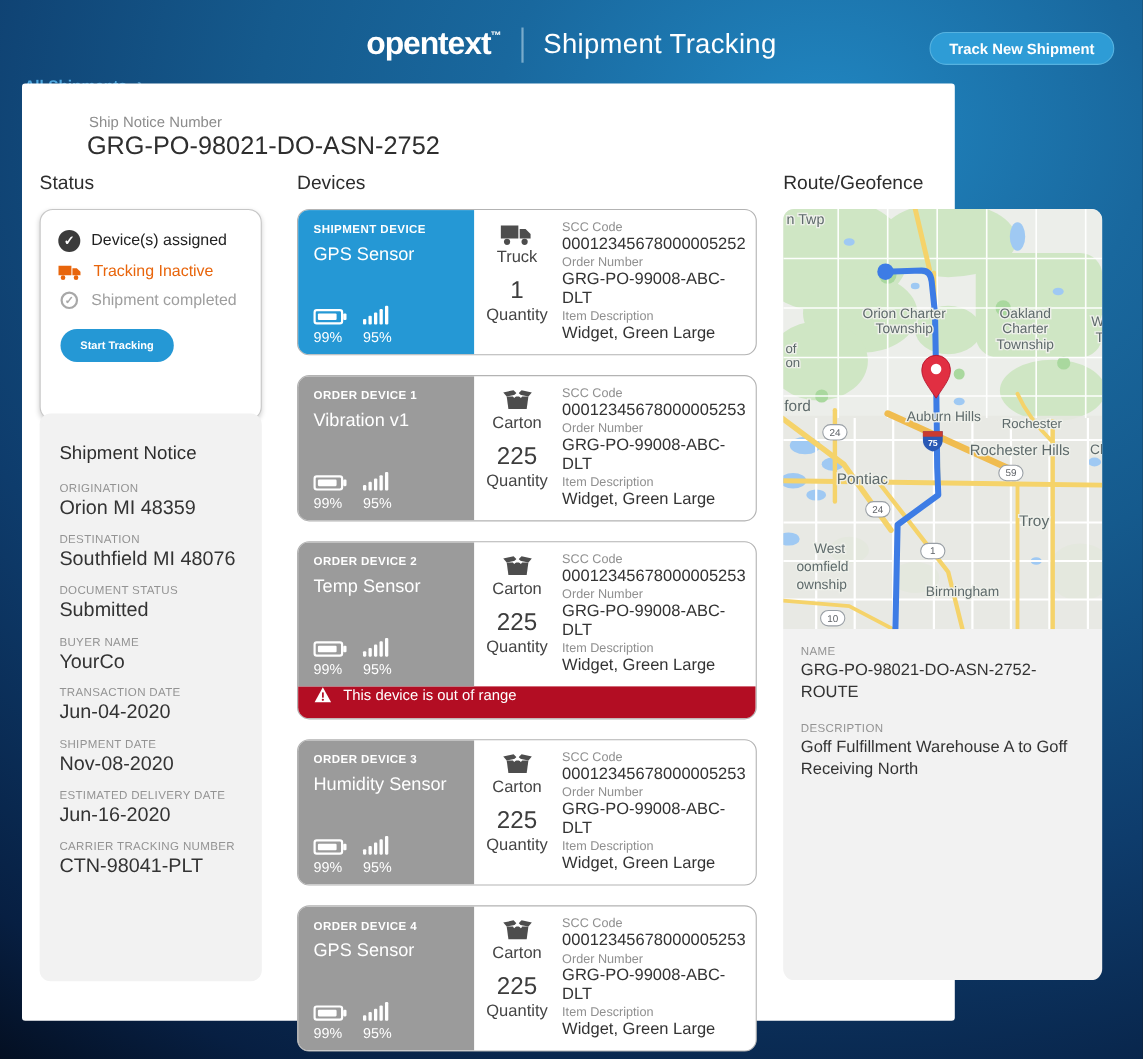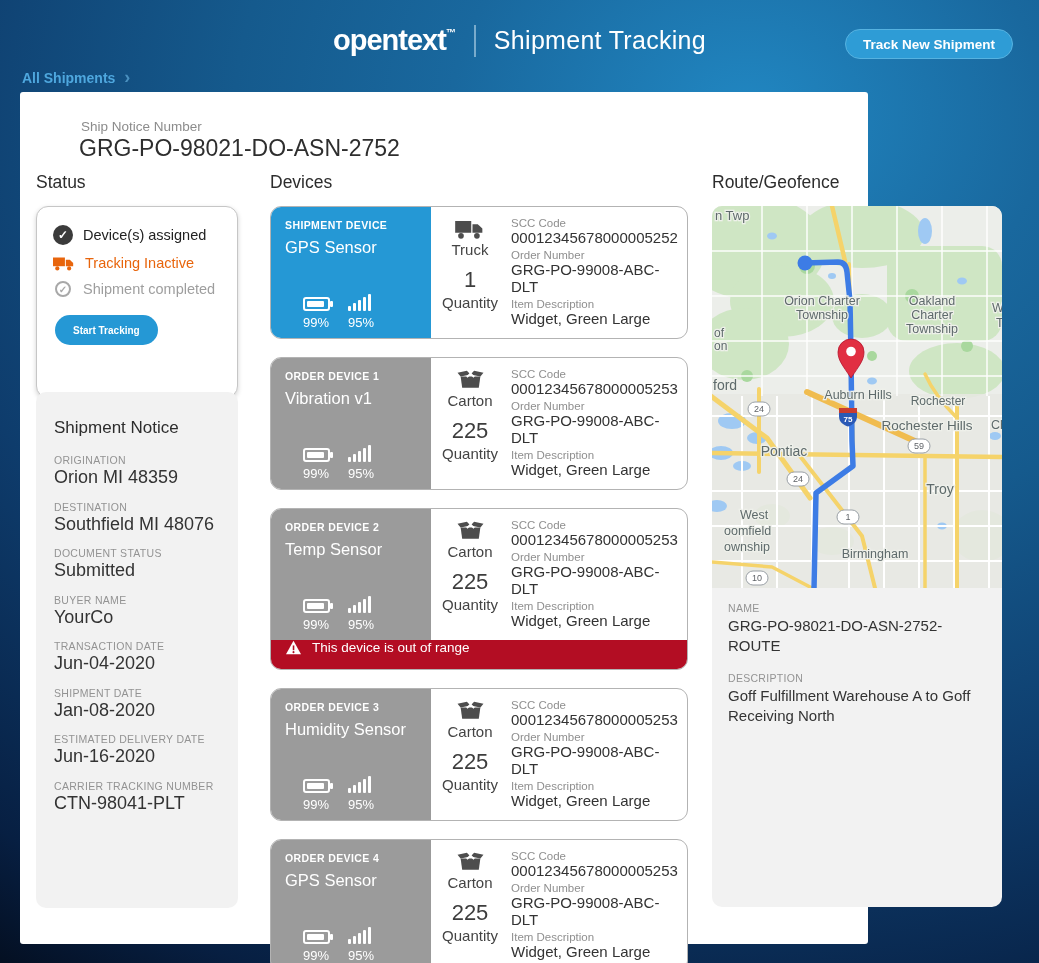--- a/index.html
+++ b/index.html
@@ -27,21 +27,21 @@
     background:#2e9cd6; border:1px solid #56b2e0; border-radius:15px;
     color:#fff; font-size:13.5px; font-weight:bold; font-family:inherit; cursor:pointer;
     display:flex; align-items:center;
   }
   .crumbs { position:absolute; left:22px; top:70px; display:flex; align-items:flex-start; font-size:14px; }
   .crumb-link { color:#4ea7de; font-weight:bold; text-decoration:none; cursor:pointer; }
   .crumb-sep { color:#4a90bf; font-size:18px; font-weight:bold; margin:0 9px; line-height:1; position:relative; top:-2px; }
   .crumb-cur { color:#ccd6dd; font-weight:bold;margin-top:40px; }
   
   .card {
-    position:absolute; left:20px; top:92px; width:848px; height:852px;
+    position:absolute; left:20px; top:76px; width:848px; height:852px;
     background:#fff; border-radius:3px;
   }
   .ship-label { position:absolute; left:61px; top:27px; font-size:13.5px; color:#8c8c8c; }
   .ship-value { position:absolute; left:59px; top:43px; font-size:23px; color:#2e2e2e; }
   .col-head { position:absolute; top:80px; font-size:17.5px; color:#2d2d2d; }
   
   .status-card {
     position:absolute; left:16px; top:114px; width:202px; height:192px;
     background:#fff; border:1px solid #c6c6c6; border-radius:12px;
     box-shadow:0 2px 5px rgba(0,0,0,.18); padding:18px 14px 0 16px;
@@ -70,21 +70,21 @@
   
   .dev-col { position:absolute; left:250px; top:114px; width:418px; }
   .devcard { border:1px solid #b3b3b3; border-radius:11px; margin-bottom:18px; overflow:hidden;
     display:flex; flex-direction:column; background:#fff; cursor:pointer; }
   .dev-main { display:flex; min-height:117px; }
   .dev-left { width:160px; position:relative; padding:12px 12px 0 14px; color:#fff; flex:0 0 auto; }
   .dev-left.blue { background:#2598d5; }
   .dev-left.gray { background:#9b9b9b; }
   .dev-tag { font-size:10.5px; font-weight:bold; letter-spacing:.4px; }
   .dev-name { font-size:16.5px; margin-top:7px; }
-  .meters { position:absolute; left:14px; bottom:8px; display:flex; gap:18px;margin-left:18px; }
+  .meters { position:absolute; left:14px; bottom:8px; display:flex; gap:18px; }
   .meter { display:flex; flex-direction:column; align-items:flex-start; }
   .meter .pct { font-size:13px; margin-top:4px; }
   .bat { width:27px; height:14px; border:2px solid #fff; border-radius:3px; position:relative; margin-top:3px; }
   .bat::before { content:""; position:absolute; left:2px; top:2px; width:17px; height:6px; background:#fff; border-radius:1px; }
   .bat::after  { content:""; position:absolute; right:-5px; top:2px; width:3px; height:6px; background:#fff; border-radius:1px; }
   .sig { display:flex; align-items:flex-end; gap:2px; height:17px; }
   .sig i { width:3px; background:#fff; border-radius:1px; display:block; }
   .sig i:nth-child(1){height:5px}.sig i:nth-child(2){height:8px}.sig i:nth-child(3){height:11px}
   .sig i:nth-child(4){height:14px}.sig i:nth-child(5){height:17px}
   .dev-iconcol { width:78px; flex:0 0 auto; display:flex; flex-direction:column; align-items:center; padding-top:11px; color:#444; }
@@ -176,21 +176,21 @@
       <div class="snf">
         <div class="lbl">BUYER NAME</div>
         <div class="val">YourCo</div>
       </div>
       <div class="snf">
         <div class="lbl">TRANSACTION DATE</div>
         <div class="val">Jun-04-2020</div>
       </div>
       <div class="snf">
         <div class="lbl">SHIPMENT DATE</div>
-        <div class="val">Jan-08-2020</div>
+        <div class="val">Nov-08-2020</div>
       </div>
       <div class="snf">
         <div class="lbl">ESTIMATED DELIVERY DATE</div>
         <div class="val">Jun-16-2020</div>
       </div>
       <div class="snf">
         <div class="lbl">CARRIER TRACKING NUMBER</div>
         <div class="val">CTN-98041-PLT</div>
       </div>
     </div>

